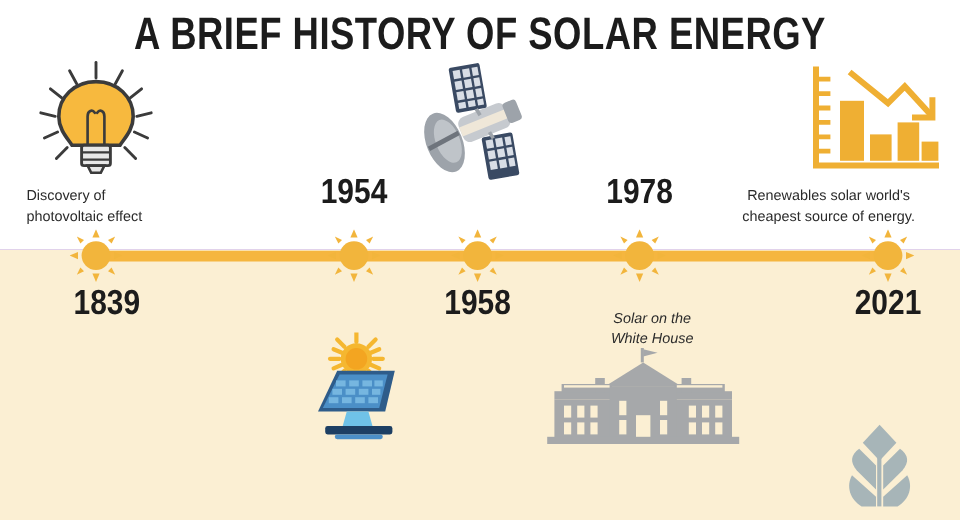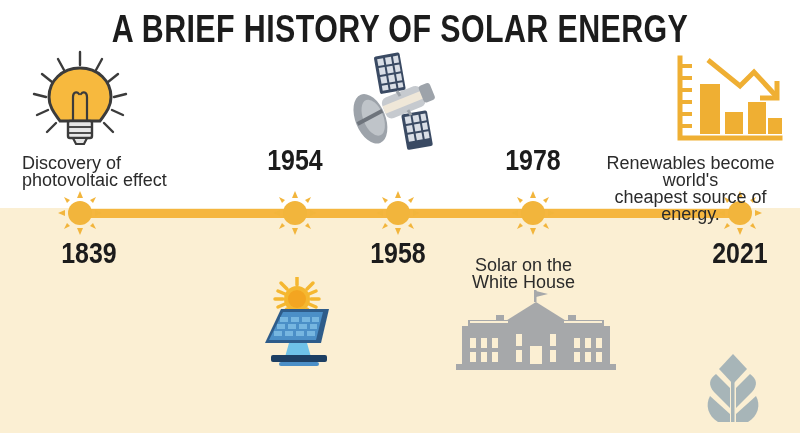--- a/index.html
+++ b/index.html
@@ -64,21 +64,21 @@
     position: absolute;
     width: 44px;
     height: 44px;
     margin-left: -22px;
     margin-top: -22px;
   }
   
   .caption {
     position: absolute;
     color: #2b2b2b;
-    font-size: 18px;
+    font-size: 12px;
     line-height: 17px;
     white-space: pre-line;
   }
   .year {
     position: absolute;
     font-family: "Liberation Sans Narrow", "Liberation Sans", sans-serif;
     font-weight: bold;
     font-size: 29px;
     color: #1c1c1c;
     letter-spacing: 0px;
@@ -361,24 +361,24 @@
           <polygon points="6,38 9,32 12,35"></polygon>
       </g>
     </svg>
   </div>
 
   <div class="caption" style="left:22px; top:155px; width:180px; text-align:left;">Discovery of
 photovoltaic effect</div>
 
 
 
-  <div class="caption" style="left:446px; top:257px; width:155px; text-align:center;">Solar on the
+  <div class="caption" style="left:466px; top:257px; width:155px; text-align:center;font-style:italic;">Solar on the
 White House</div>
 
-  <div class="caption" style="left:588px; top:155px; width:205px; text-align:center;">Renewables become world's
+  <div class="caption" style="left:588px; top:155px; width:205px; text-align:center;">Renewables solar world's
 cheapest source of energy.</div>
 
   <div class="year" style="left:44px; top:237px; width:90px; text-align:center;">1839</div>
 
   <div class="year" style="left:250px; top:144px; width:90px; text-align:center;">1954</div>
 
   <div class="year" style="left:353px; top:237px; width:90px; text-align:center;">1958</div>
 
   <div class="year" style="left:488px; top:144px; width:90px; text-align:center;">1978</div>
 

